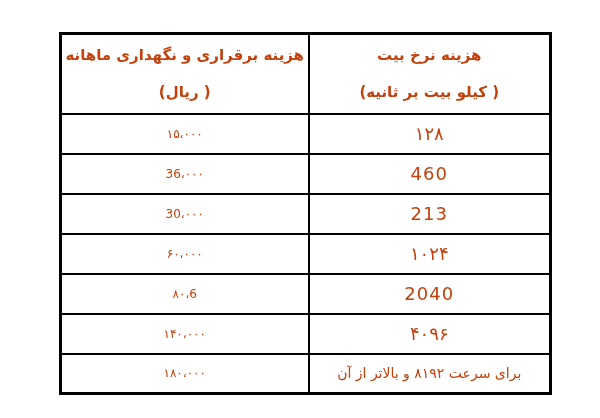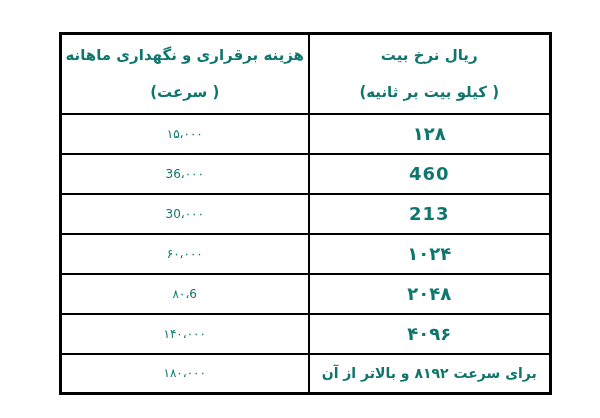--- a/index.html
+++ b/index.html
@@ -24,36 +24,36 @@
     direction: rtl;
     border: 3px solid #000;
   }
   table.rates td {
     border: 2px solid #000;
     text-align: center;
     vertical-align: middle;
     padding: 0;
     overflow: hidden;
     white-space: nowrap;
-    color: #0f766e;
+    color: #c2410c;
   }
   col.col-bitrate { width: 242px; }
   col.col-cost    { width: 248px; }
 
   tr.header-row { height: 80px; }
   tr.data-row   { height: 40px; }
 
   td.header-cell {
     font-weight: bold;
     font-size: 15px;
   }
   .header-line { line-height: 37px; }
 
   td.bitrate-cell {
-    font-weight: bold;
+    font-weight: normal;
     font-size: 18px;
     letter-spacing: 1px;
   }
   td.bitrate-cell.speed-note {
     font-size: 14px;
     letter-spacing: 0;
   }
   td.cost-cell {
     font-size: 12px;
     font-weight: normal;
@@ -67,46 +67,46 @@
 
 <div class="page">
   <table class="rates">
     <colgroup>
       <col class="col-bitrate">
       <col class="col-cost">
     </colgroup>
     <tbody>
       <tr class="header-row">
         <td class="header-cell">
-          <div class="header-line">ریال نرخ بیت</div>
+          <div class="header-line">هزینه نرخ بیت</div>
           <div class="header-line">( کیلو بیت بر ثانیه)</div>
         </td>
         <td class="header-cell">
           <div class="header-line">هزینه برقراری و نگهداری ماهانه</div>
-          <div class="header-line">( سرعت)</div>
+          <div class="header-line">( ریال)</div>
         </td>
       </tr>
       <tr class="data-row">
         <td class="bitrate-cell">۱۲۸</td>
         <td class="cost-cell">۱۵،۰۰۰</td>
       </tr>
       <tr class="data-row">
         <td class="bitrate-cell">460</td>
         <td class="cost-cell">36،۰۰۰</td>
       </tr>
       <tr class="data-row">
         <td class="bitrate-cell">213</td>
         <td class="cost-cell">30،۰۰۰</td>
       </tr>
       <tr class="data-row">
         <td class="bitrate-cell">۱۰۲۴</td>
         <td class="cost-cell">۶۰،۰۰۰</td>
       </tr>
       <tr class="data-row">
-        <td class="bitrate-cell">۲۰۴۸</td>
+        <td class="bitrate-cell">2040</td>
         <td class="cost-cell">۸۰،6</td>
       </tr>
       <tr class="data-row">
         <td class="bitrate-cell">۴۰۹۶</td>
         <td class="cost-cell">۱۴۰،۰۰۰</td>
       </tr>
       <tr class="data-row">
         <td class="bitrate-cell speed-note">برای سرعت ۸۱۹۲ و بالاتر از آن</td>
         <td class="cost-cell">۱۸۰،۰۰۰</td>
       </tr>

